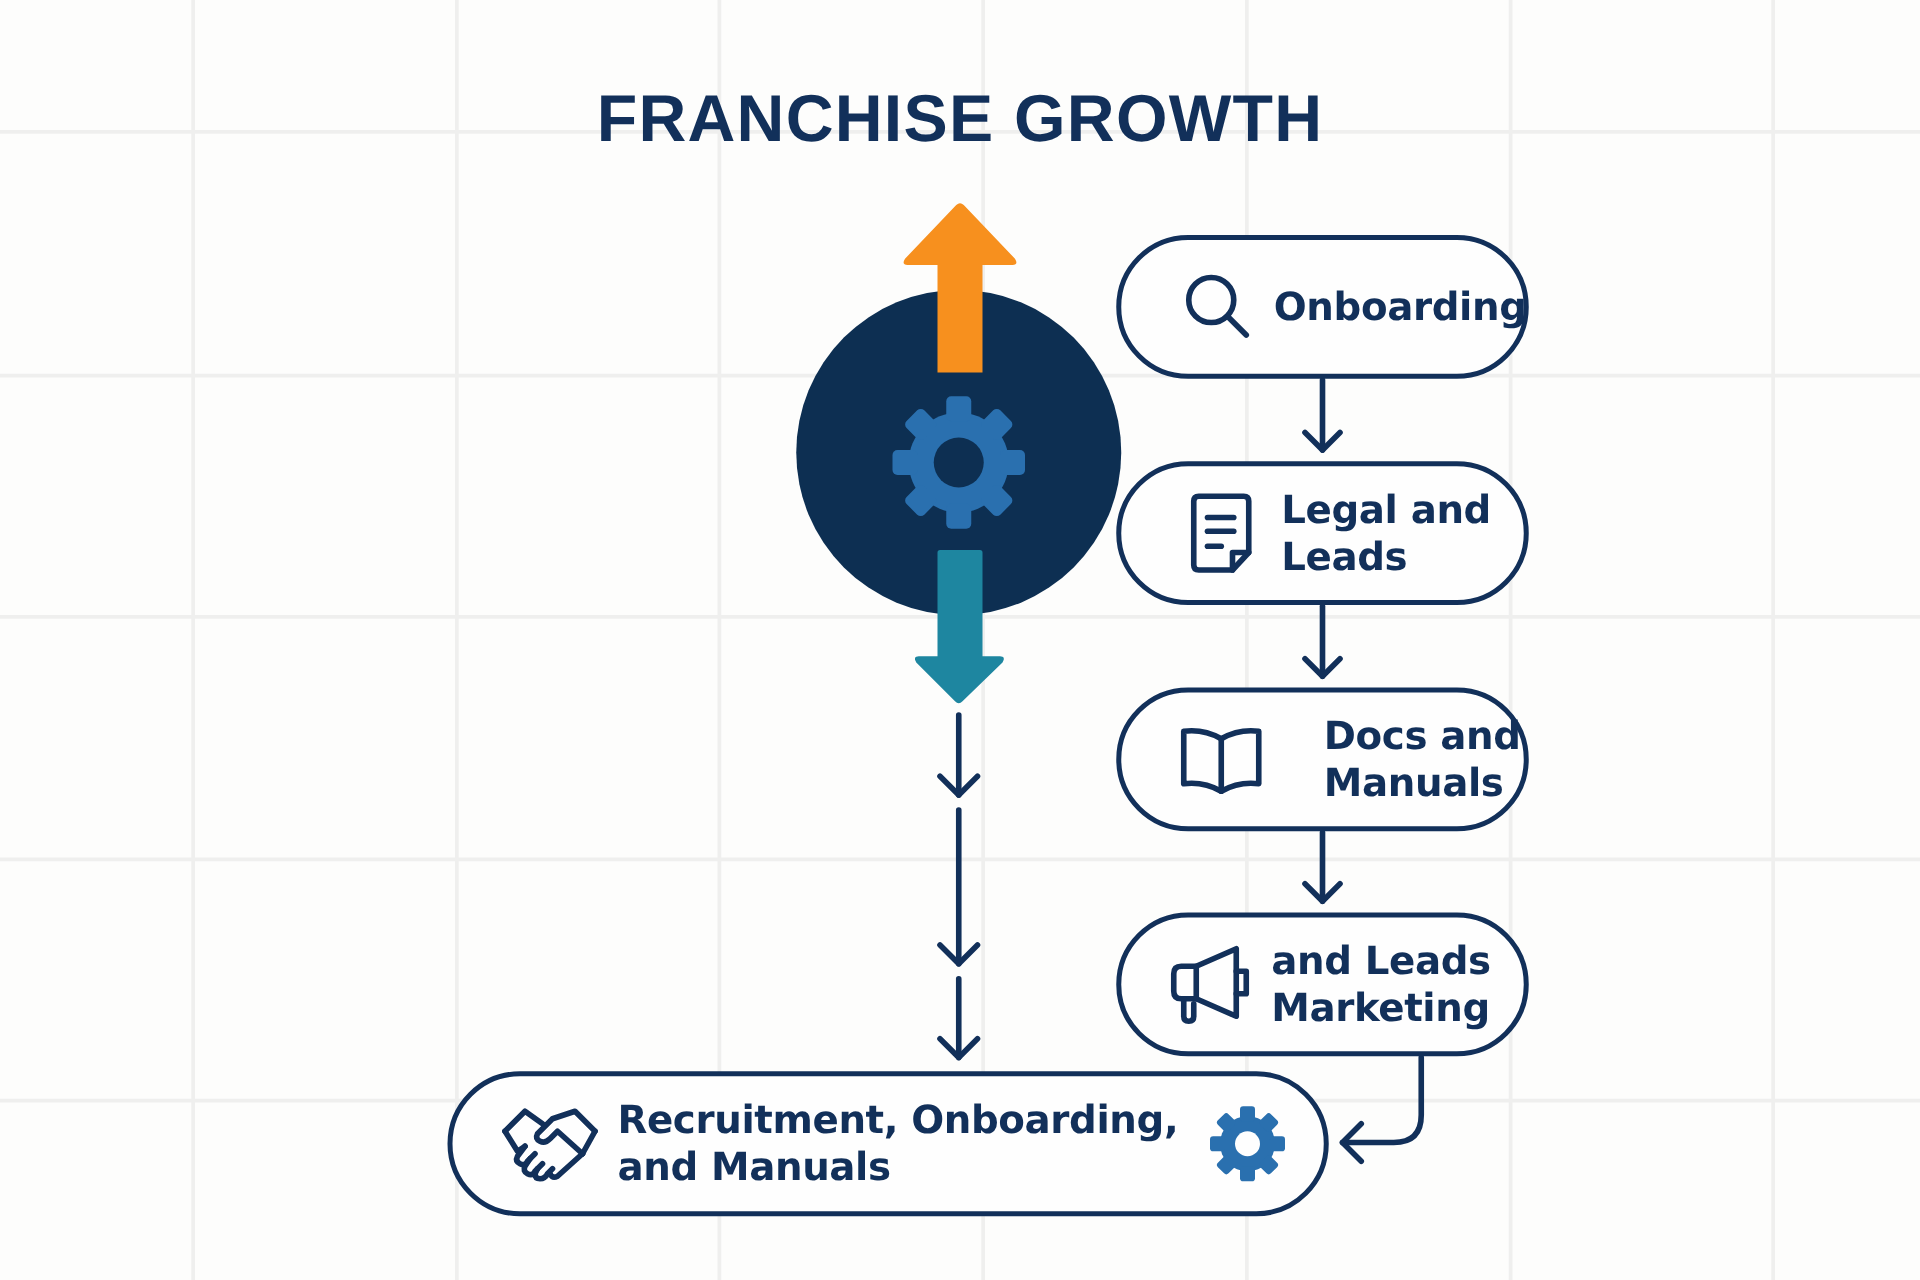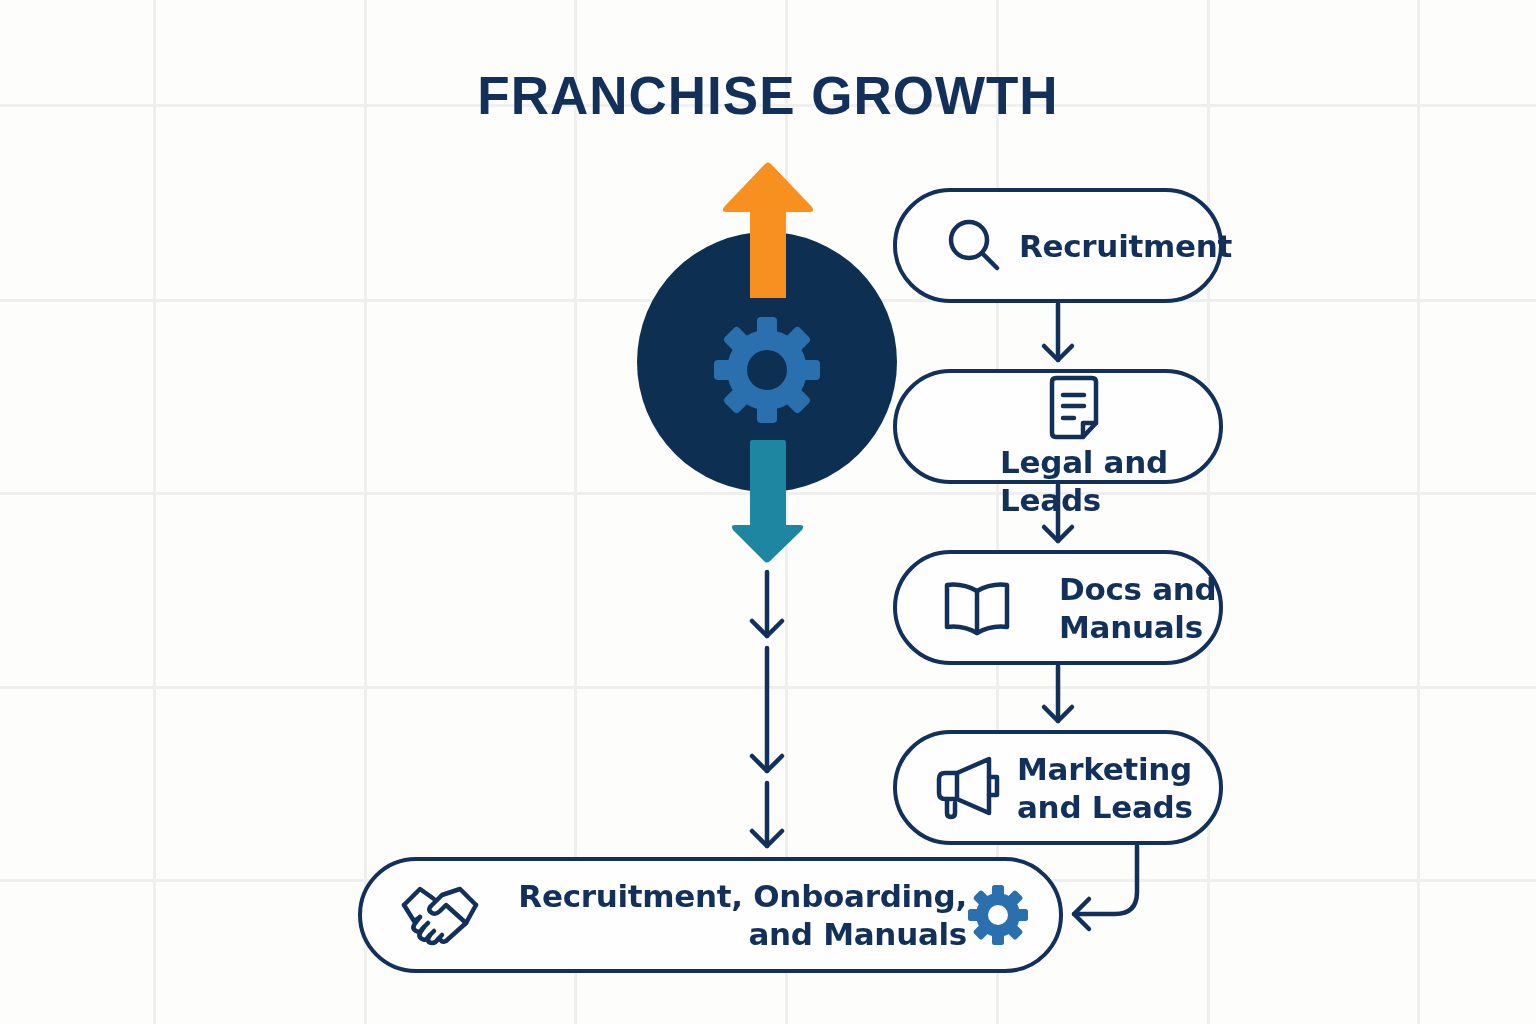--- a/index.html
+++ b/index.html
@@ -124,25 +124,25 @@
 </svg>
 
 <div class="pill" style="left:893px; top:188px; width:330px; height:115px; padding-left:46px;">
   <span class="icon" style="width:62px; height:62px; margin-right:14px;">
     <svg width="62" height="62" viewBox="0 0 62 62" fill="none" stroke="#12305a" stroke-width="4.5" stroke-linecap="round">
       <circle cx="26" cy="25" r="18"></circle>
       <line x1="39" y1="38" x2="54" y2="53"></line>
     </svg>
   </span>
   <div class="label">
-    <span>Recruitment</span>
-  </div>
-</div>
-
-<div class="pill" style="left:893px; top:369px; width:330px; height:115px; padding-left:52px;flex-direction:column;">
+    <span>Onboarding</span>
+  </div>
+</div>
+
+<div class="pill" style="left:893px; top:369px; width:330px; height:115px; padding-left:52px;">
   <span class="icon" style="width:56px; height:70px; margin-right:20px;">
     <svg width="56" height="70" viewBox="0 0 56 70" fill="none" stroke="#12305a" stroke-width="4.5" stroke-linecap="round" stroke-linejoin="round">
       <path d="M10 5 L46 5 Q50 5 50 9 L50 50 L37 64 L10 64 Q6 64 6 60 L6 9 Q6 5 10 5 Z"></path>
       <path d="M50 50 L37 50 L37 64"></path>
       <line x1="17" y1="22" x2="38" y2="22"></line>
       <line x1="17" y1="33" x2="38" y2="33"></line>
       <line x1="17" y1="45" x2="28" y2="45"></line>
     </svg>
   </span>
   <div class="label">
@@ -167,39 +167,39 @@
 <div class="pill" style="left:893px; top:730px; width:330px; height:115px; padding-left:36px;">
   <span class="icon" style="width:72px; height:70px; margin-right:12px;">
     <svg width="72" height="70" viewBox="0 0 72 70" fill="none" stroke="#12305a" stroke-width="4.5" stroke-linejoin="round" stroke-linecap="round">
       <path d="M6 26 Q6 20 12 20 L24 20 L56 6 L56 60 L24 46 L12 46 Q6 46 6 40 Z"></path>
       <line x1="24" y1="20" x2="24" y2="46"></line>
       <path d="M56 24 L64 24 L64 42 L56 42"></path>
       <path d="M14 46 L14 60 Q14 64 18 64 Q22 64 22 60 L22 50"></path>
     </svg>
   </span>
   <div class="label">
+    <span>and Leads</span>
     <span>Marketing</span>
-    <span>and Leads</span>
   </div>
 </div>
 
 <div class="pill" style="left:358px; top:857px; width:705px; height:116px; padding-left:38px;">
   <span class="icon" style="width:80px; height:68px; margin-right:14px;">
     <svg width="80" height="68" viewBox="0 0 80 68" fill="none" stroke="#12305a" stroke-width="4.5" stroke-linejoin="round" stroke-linecap="round">
       <path d="M4 24 L20 8 L34 18"></path>
       <path d="M76 24 L60 8 L42 14 L30 26 Q28 30 32 32 Q36 34 40 30 L46 24 L66 42"></path>
       <path d="M4 24 L14 40 L20 36"></path>
       <path d="M76 24 L66 42"></path>
       <path d="M20 36 L14 44 Q12 48 16 50 Q20 52 22 48 L28 42"></path>
       <path d="M24 46 L20 52 Q18 56 22 58 Q26 60 28 56 L34 50"></path>
       <path d="M30 54 L28 58 Q28 62 32 62 Q36 62 38 58 L42 54"></path>
       <path d="M66 42 L46 60 Q42 62 40 58"></path>
     </svg>
   </span>
-  <div class="label" style="flex:1 1 auto;text-align:right;">
+  <div class="label" style="flex:1 1 auto;">
     <span>Recruitment, Onboarding,</span>
     <span>and Manuals</span>
   </div>
   <span class="icon" style="width:62px; height:62px; margin-right:30px;">
     <svg width="62" height="62" viewBox="-31 -31 62 62">
       <g fill="#2a70af">
         <circle r="22"></circle>
         <rect x="-6" y="-30" width="12" height="12" rx="2.5"></rect>
         <rect x="-6" y="-30" width="12" height="12" rx="2.5" transform="rotate(45)"></rect>
         <rect x="-6" y="-30" width="12" height="12" rx="2.5" transform="rotate(90)"></rect>

